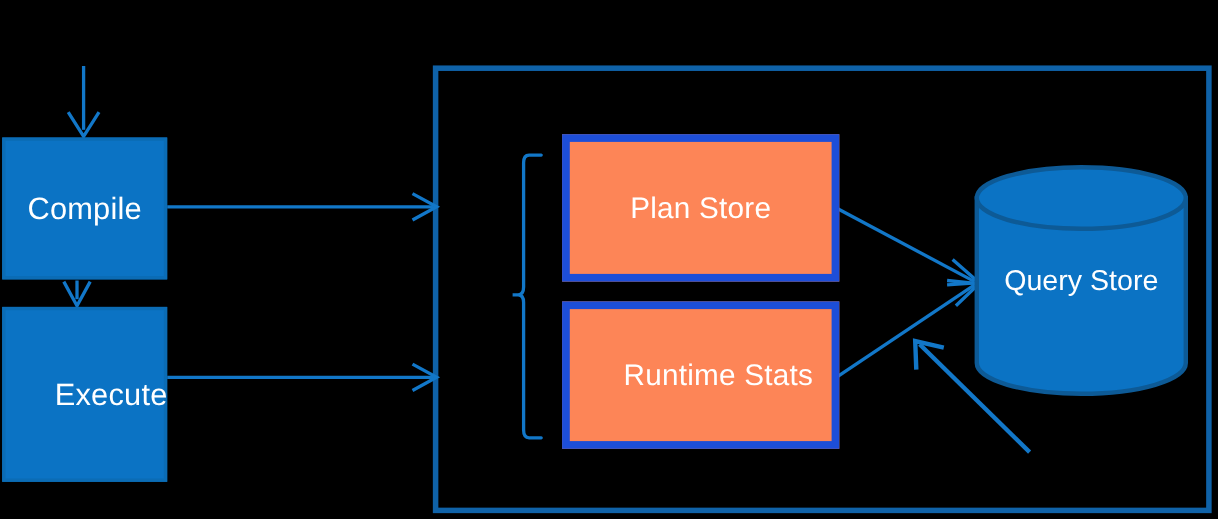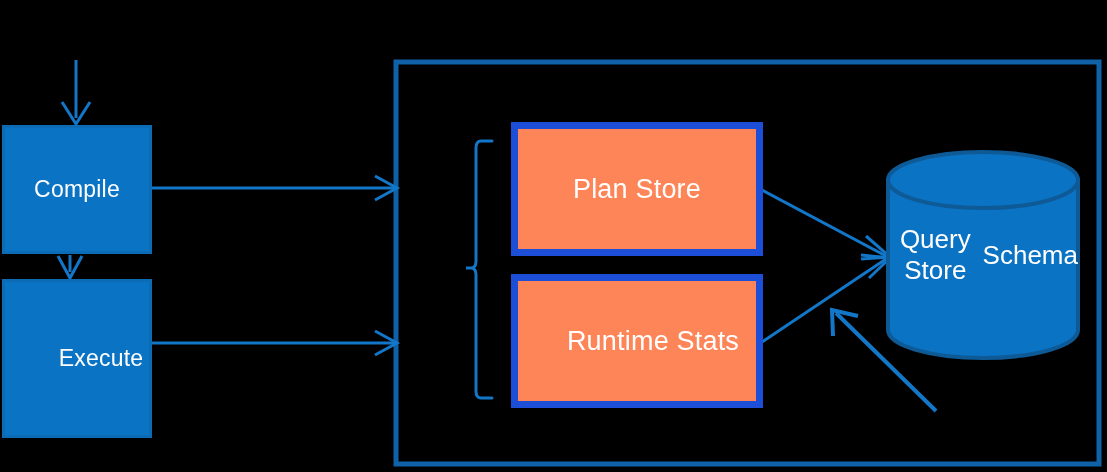--- a/index.html
+++ b/index.html
@@ -28,21 +28,21 @@
     display: flex;
     align-items: center;
     justify-content: center;
     color: #ffffff;
     font-weight: 400;
     letter-spacing: .2px;
   }
   .proc-box {
     background: #0b73c4;
     border: 3px solid #0b6cb5;
-    font-size: 23px;
+    font-size: 28px;
   }
   .store-box {
     background: #fd8557;
     border: 7px solid #1d4ed8;
     font-size: 27px;
   }
   .db-label {
     position: absolute;
     display: flex;
     align-items: center;
@@ -124,16 +124,15 @@
   <div class="node-box store-box" style="left:511px; top:122px; width:252px; height:134px;">
     <span>Plan Store</span>
   </div>
 
   <div class="node-box store-box" style="left:511px; top:274px; width:252px; height:134px;padding-left:32px;">
     <span>Runtime Stats</span>
   </div>
 
   <div class="db-label" style="left:888px; top:205px; width:190px; height:100px;">
     <span>Query Store</span>
-    <span>Schema</span>
   </div>
 
 </div>
 
 </body></html>

